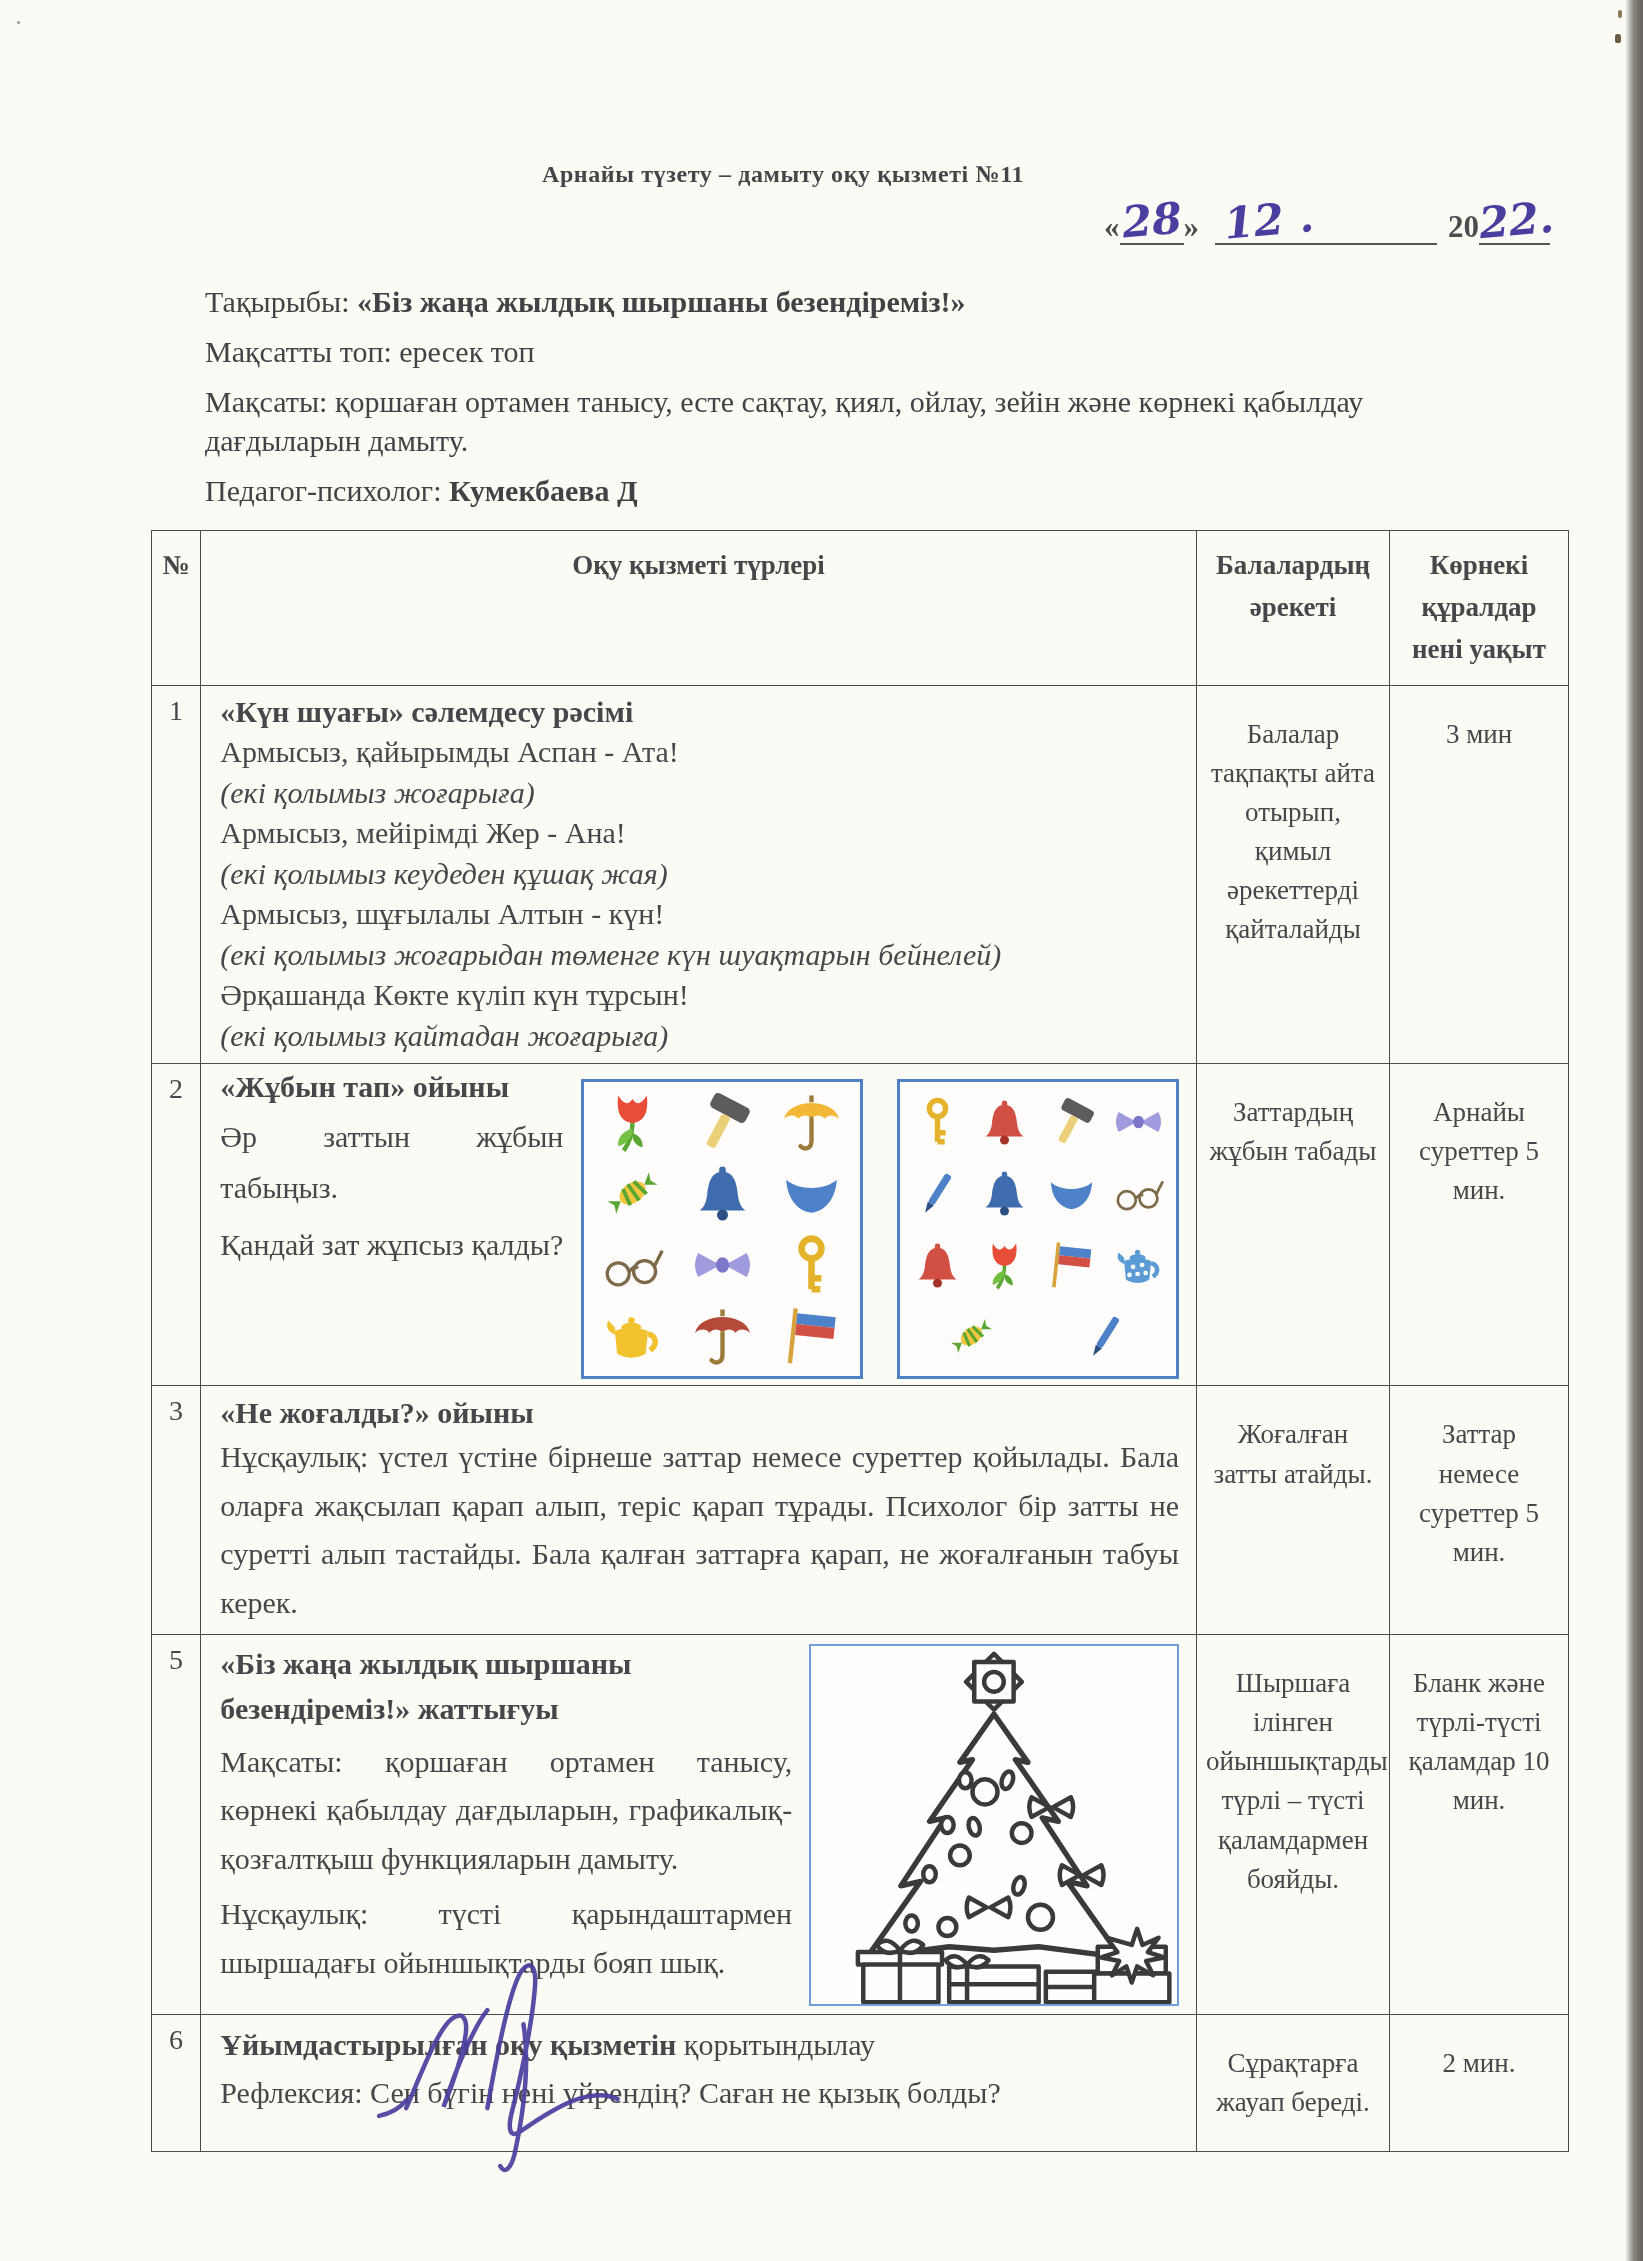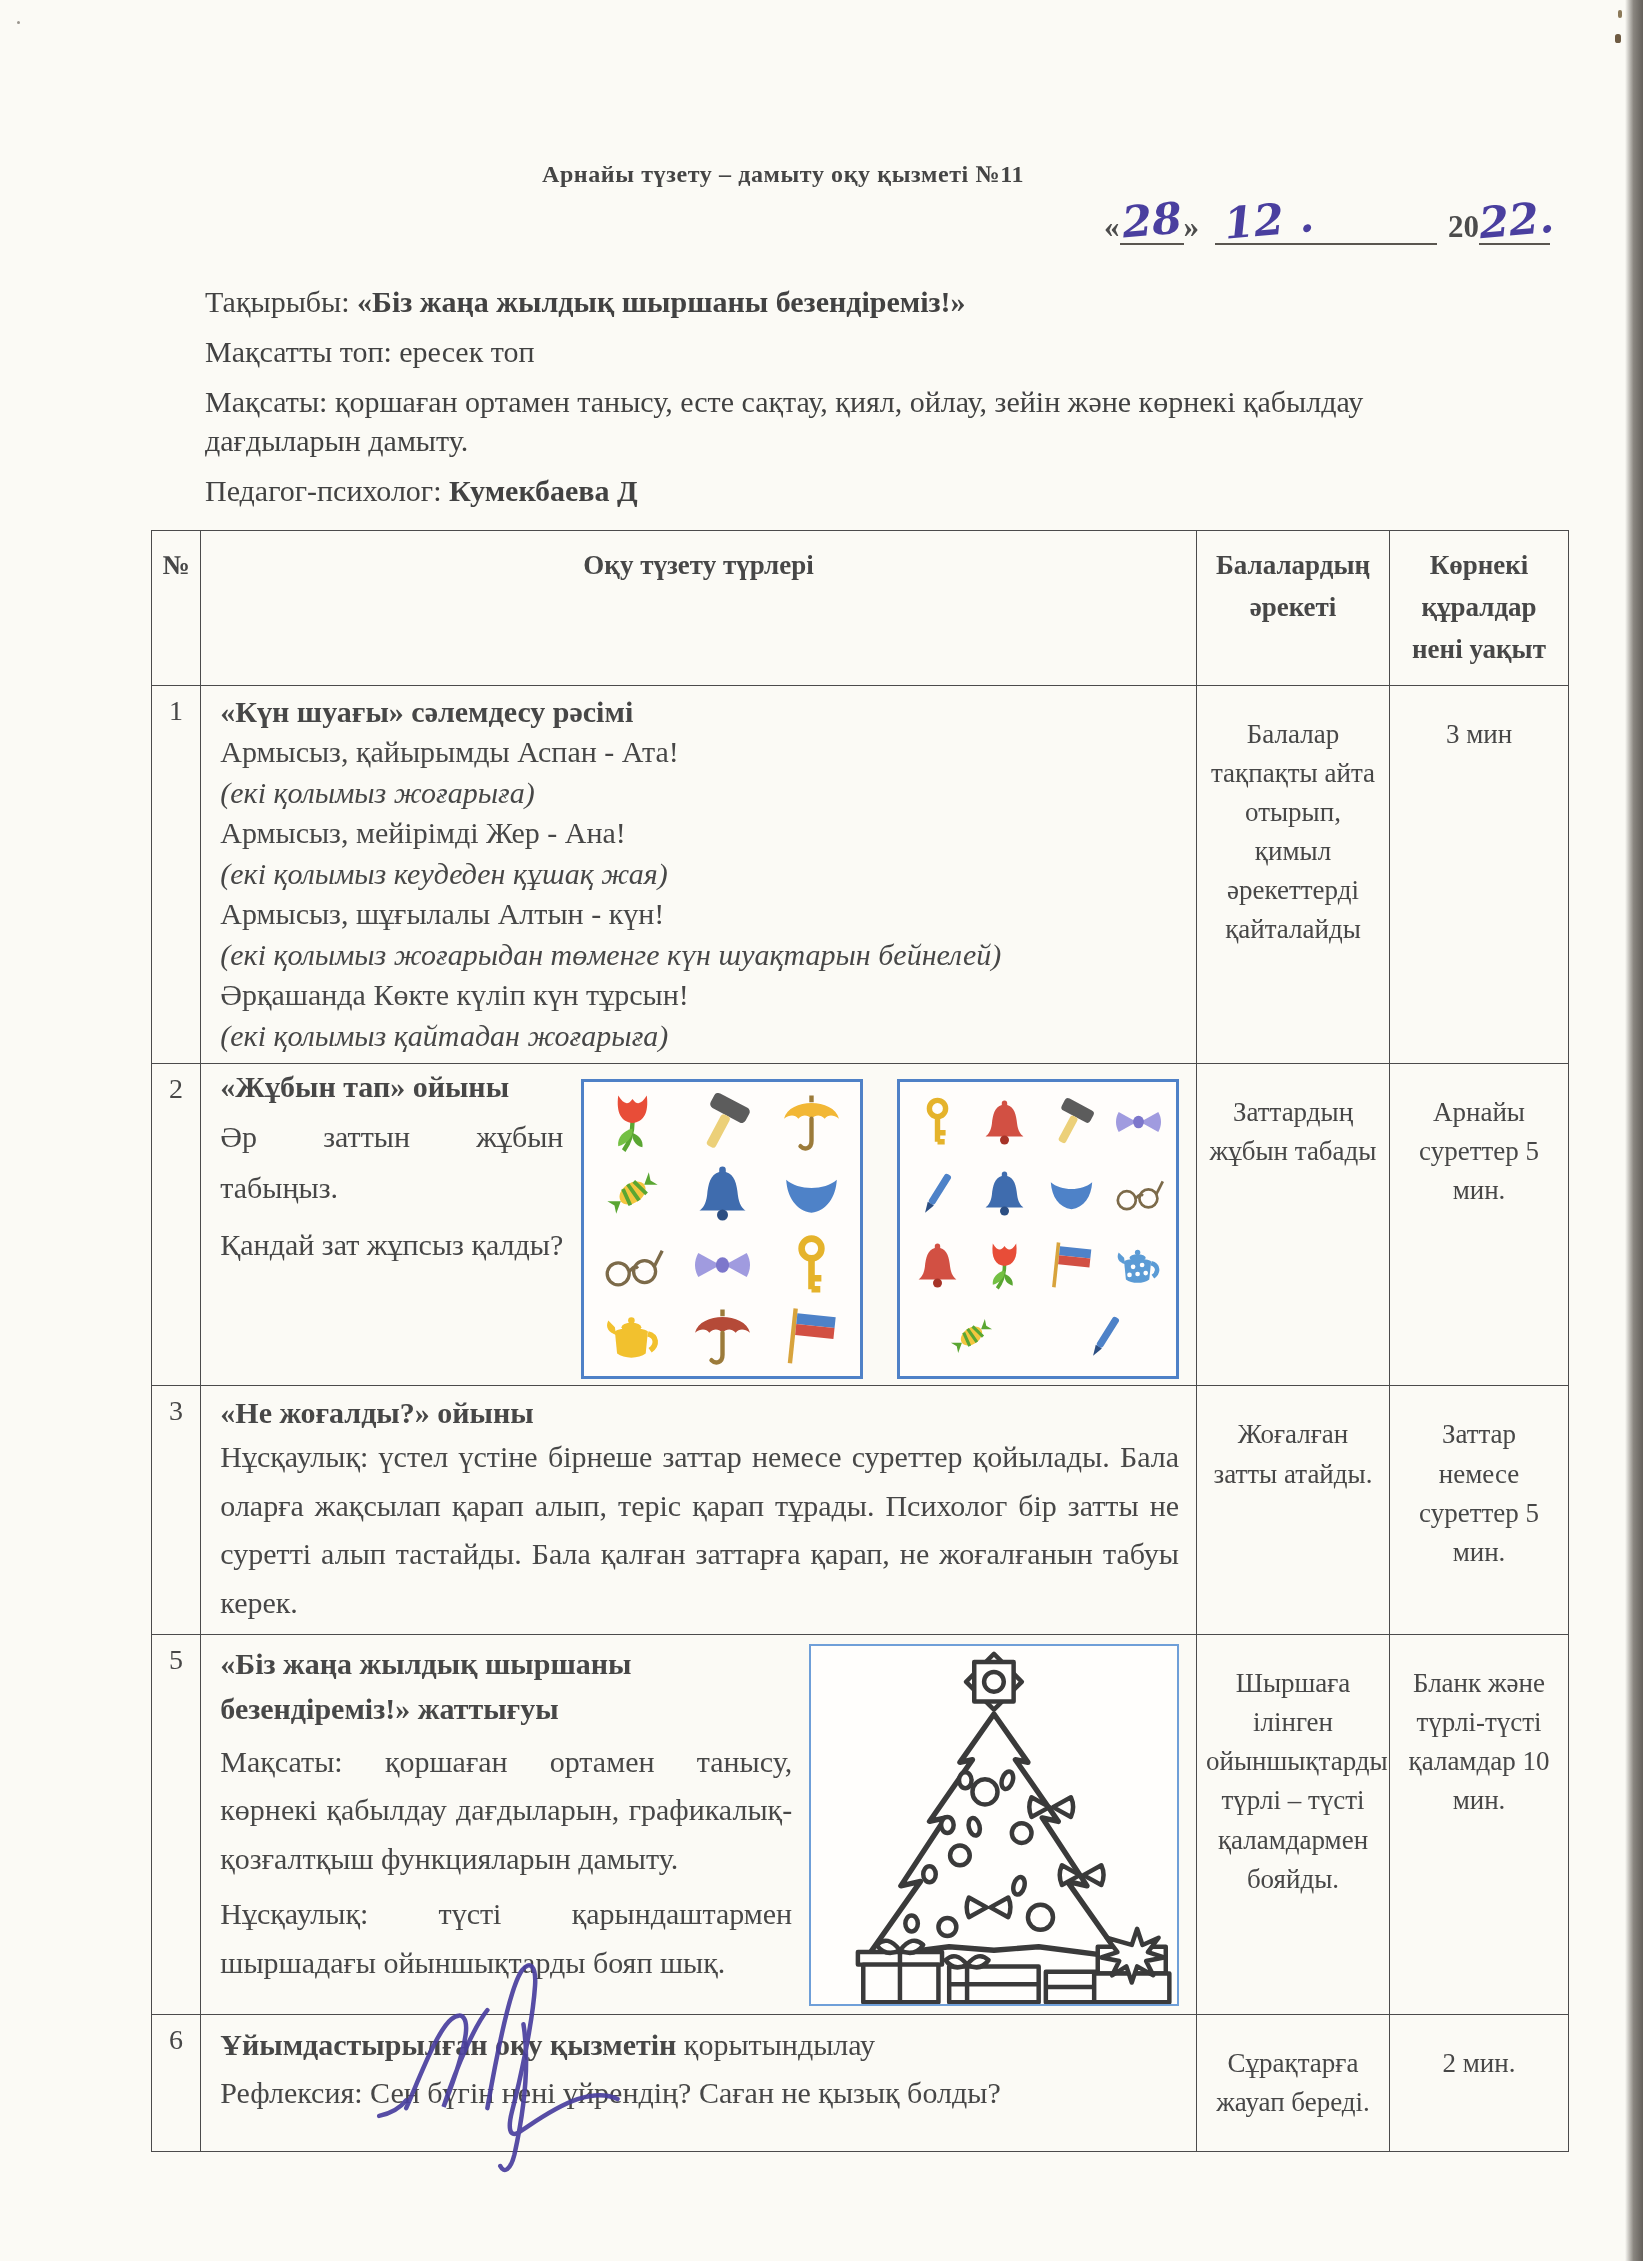--- a/index.html
+++ b/index.html
@@ -204,21 +204,21 @@
   <table class="main">
     <colgroup>
         <col class="c-num">
         <col class="c-main">
         <col class="c-act">
         <col class="c-res">
       </colgroup>
     <tbody>
         <tr style="height:105px;">
       <th>№</th>
-      <th>Оқу түзету  түрлері</th>
+      <th>Оқу қызметі  түрлері</th>
       <th>Балалардың әрекеті</th>
       <th>Көрнекі құралдар нені уақыт</th>
     </tr>
 
     <tr style="height:340px;">
       <td class="num">1</td>
       <td class="mainc">
         <div class="rowtitle line-n">«Күн шуағы» сәлемдесу рәсімі</div>
         <div class="line-n">Армысыз, қайырымды Аспан - Ата!</div>
         <div class="line-i">(екі қолымыз жоғарыға)</div>

